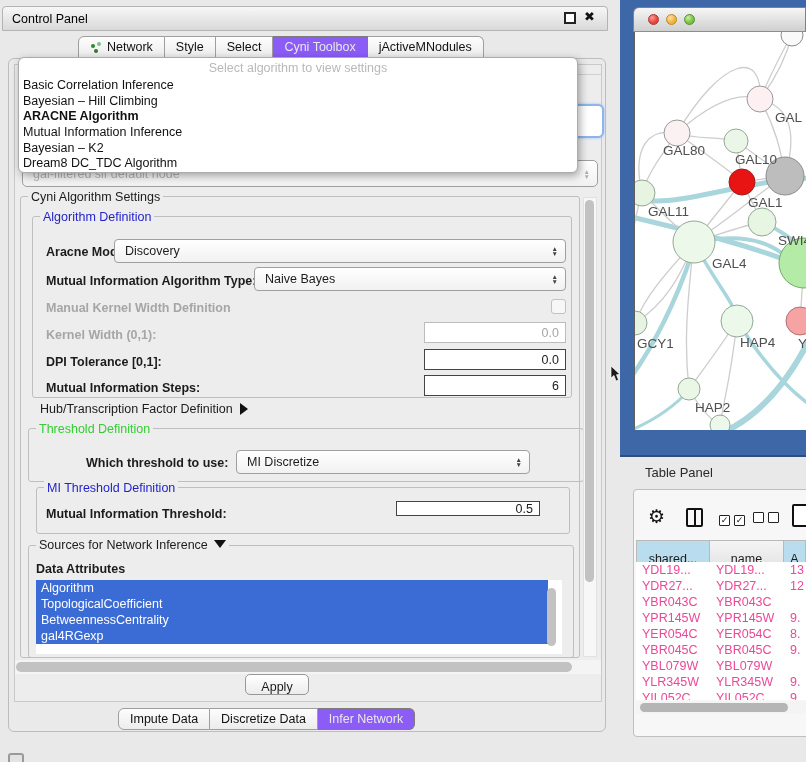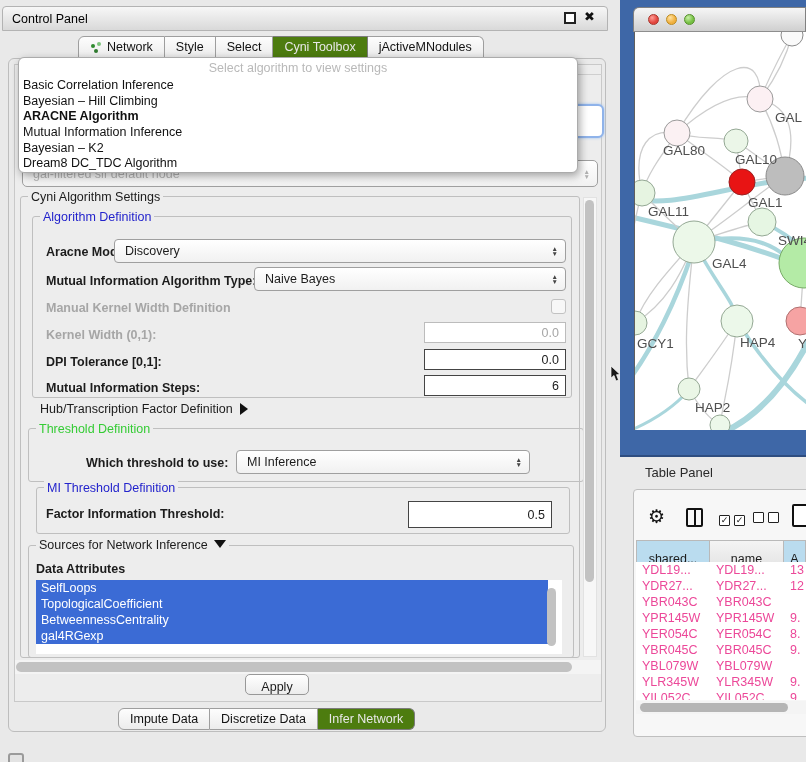--- a/index.html
+++ b/index.html
@@ -15,21 +15,21 @@
   .winbtn{top:12px;width:12px;height:12px;}
   .restore{left:564px;border:2px solid #222;box-sizing:border-box;background:#fff;}
   .closex{left:584px;top:9px;font-size:13px;font-weight:bold;color:#111;}
 
   
   .tabstrip{display:flex;height:22px;}
   .tab{display:flex;align-items:center;padding:0 11px;font-size:12.5px;color:#111;
     background:linear-gradient(#fdfdfd,#ececec);border:1px solid #9e9e9e;border-left:none;box-sizing:border-box;}
   .tab:first-child{border-left:1px solid #9e9e9e;border-radius:6px 0 0 0;}
   .tab:last-child{border-radius:0 6px 0 0;}
-  .tab.sel{background:#4d7c0f;color:#e8e8e8;border-color:#7c7c7c;}
+  .tab.sel{background:#8b5cf6;color:#e8e8e8;border-color:#7c7c7c;}
   .btabs .tab:first-child{border-radius:6px 0 0 6px;}
   .btabs .tab:last-child{border-radius:0 6px 6px 0;}
   .net-ico{width:12px;height:12px;position:relative;display:inline-block;margin-right:5px;}
   .net-ico::before{content:"";position:absolute;left:1px;top:3px;width:4px;height:4px;border-radius:50%;
     background:#2f8a2f;box-shadow:6px -2px 0 #7cc47c,3px 5px 0 #2f7a2f;}
 
   
   .outerbox{left:8px;top:58px;width:598px;height:674px;background:#eaeaea;border:1px solid #bdbdbd;
     border-radius:6px;box-sizing:border-box;}
   .innerbox{left:14px;top:64px;width:588px;height:638px;background:#ededed;border:1px solid #c9c9c9;box-sizing:border-box;}
@@ -202,41 +202,41 @@
   </div>
 
   <div class="abs plain" style="left:40px;top:402px;">
     <span>Hub/Transcription Factor Definition</span><span class="tri-r"></span>
   </div>
 
   <div class="abs group" style="left:28px;top:428px;width:556px;height:54px;"></div>
   <div class="gtitle green" style="left:36px;top:422px;">Threshold Definition</div>
   <div class="abs lbl" style="left:86px;top:456px;">Which threshold to use:</div>
   <div class="abs combo" style="left:236px;top:450px;width:294px;height:24px;">
-    <span>MI Inference</span>
+    <span>MI Discretize</span>
     <span class="arr">
         <span>▲</span>
         <span>▼</span>
       </span>
   </div>
 
   <div class="abs group" style="left:36px;top:487px;width:534px;height:47px;"></div>
   <div class="gtitle blue" style="left:44px;top:481px;">MI Threshold Definition</div>
-  <div class="abs lbl" style="left:46px;top:507px;">Factor Information Threshold:</div>
-  <div class="abs field" style="left:408px;top:501px;width:144px;height:27px;">
+  <div class="abs lbl" style="left:46px;top:507px;">Mutual Information Threshold:</div>
+  <div class="abs field" style="left:396px;top:501px;width:144px;height:15px;">
     <span>0.5</span>
   </div>
 
   <div class="abs group" style="left:28px;top:545px;width:546px;height:113px;"></div>
   <div class="gtitle" style="left:36px;top:538px;">
     <span>Sources for Network Inference</span><span class="tri-d"></span>
   </div>
   <div class="abs lbl" style="left:36px;top:562px;">Data Attributes</div>
   <div class="abs attr-list-bg" style="left:36px;top:580px;width:526px;height:74px;">
-      <div class="attr-item nw" style="width: 507px; background: rgb(59, 107, 213);">SelfLoops</div>
+      <div class="attr-item nw" style="width: 507px; background: rgb(59, 107, 213);">Algorithm</div>
       <div class="attr-item nw" style="width: 507px; background: rgb(59, 107, 213);">TopologicalCoefficient</div>
       <div class="attr-item nw" style="width: 507px; background: rgb(59, 107, 213);">BetweennessCentrality</div>
       <div class="attr-item nw" style="width: 507px; background: rgb(59, 107, 213);">gal4RGexp</div>
     </div>
   <div class="abs sb-thumb" style="left:547px;top:588px;width:9px;height:58px;"></div>
 
   <div class="abs vsb-track" style="left:583px;top:197px;width:14px;height:460px;"></div>
   <div class="abs sb-thumb" style="left:585px;top:200px;width:9px;height:382px;"></div>
   <div class="abs hsb-track" style="left:15px;top:660px;width:586px;height:14px;"></div>
   <div class="abs sb-thumb" style="left:16px;top:662px;width:556px;height:10px;"></div>

